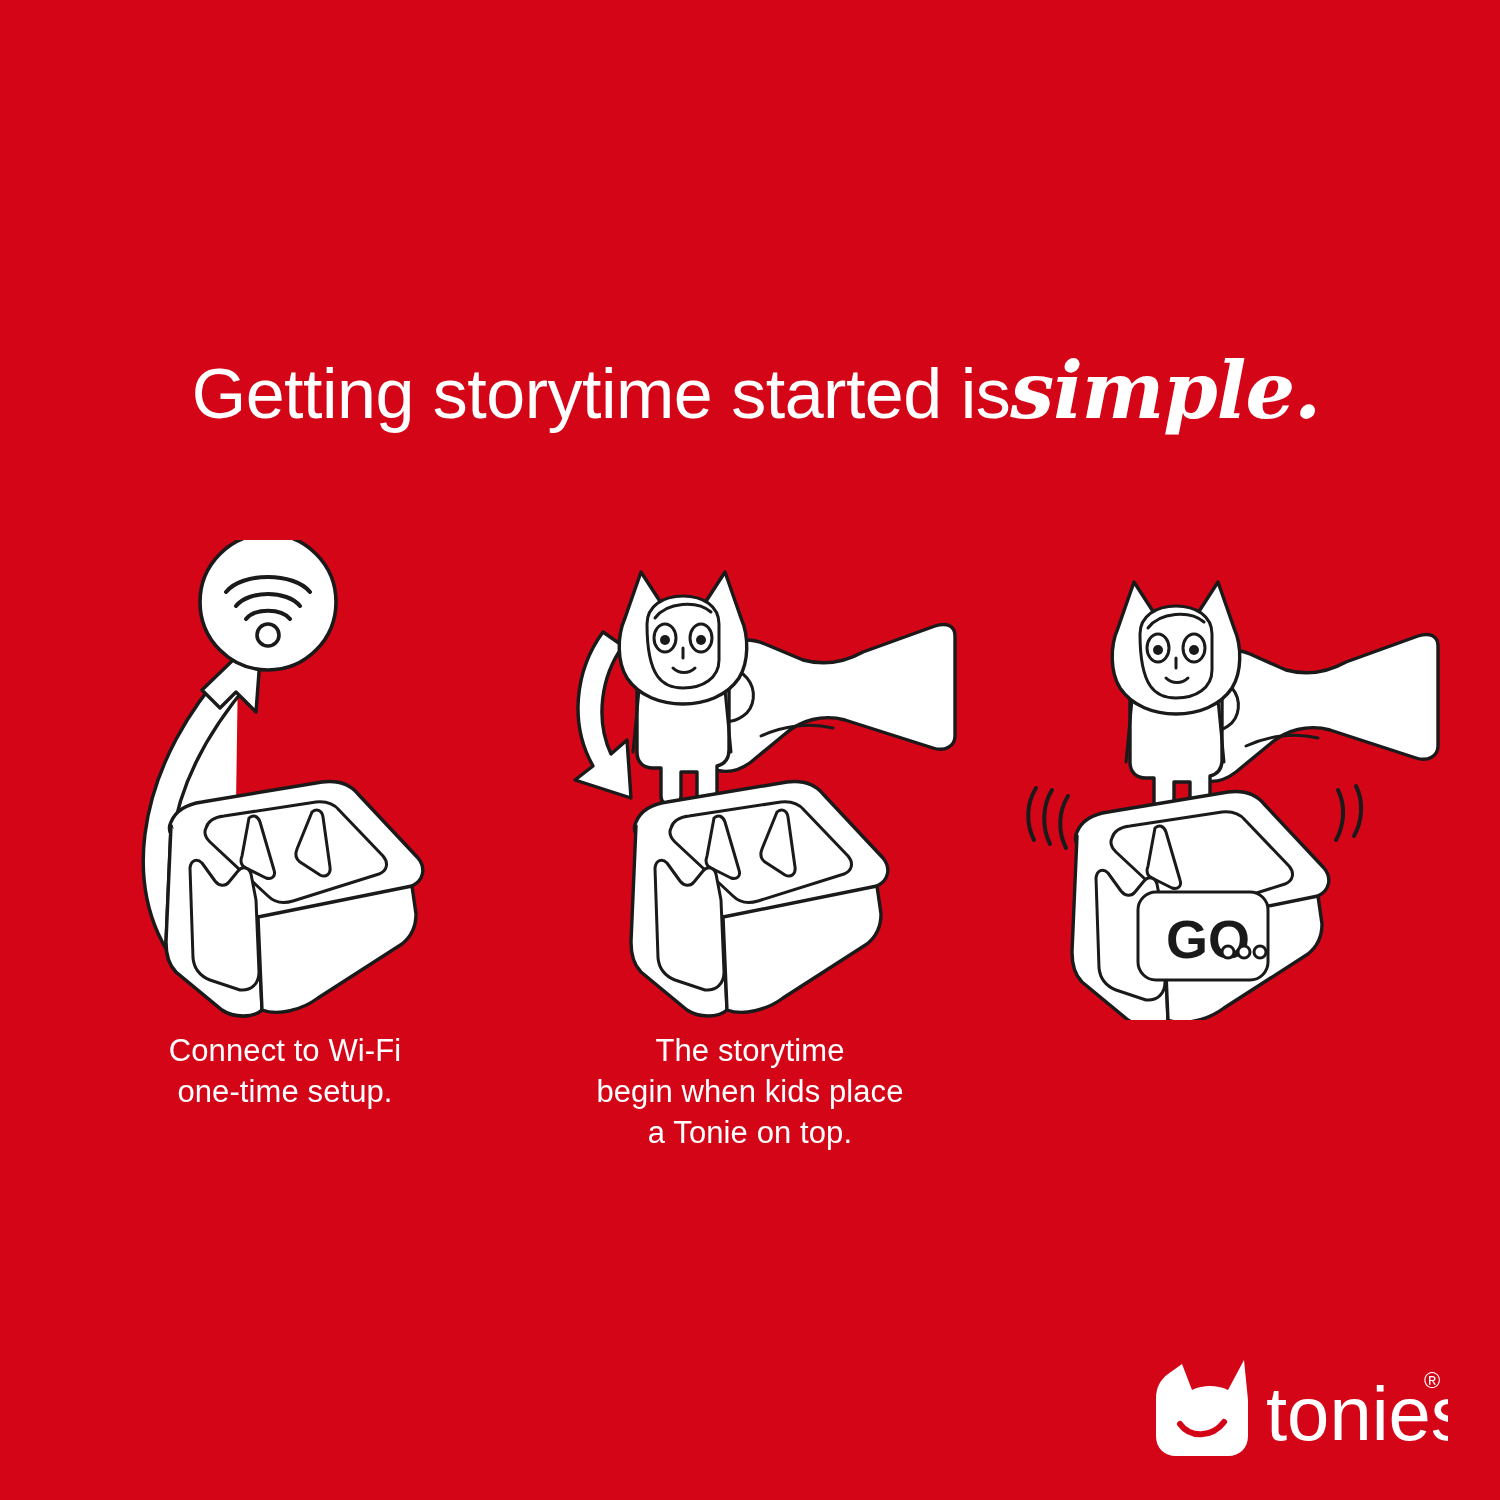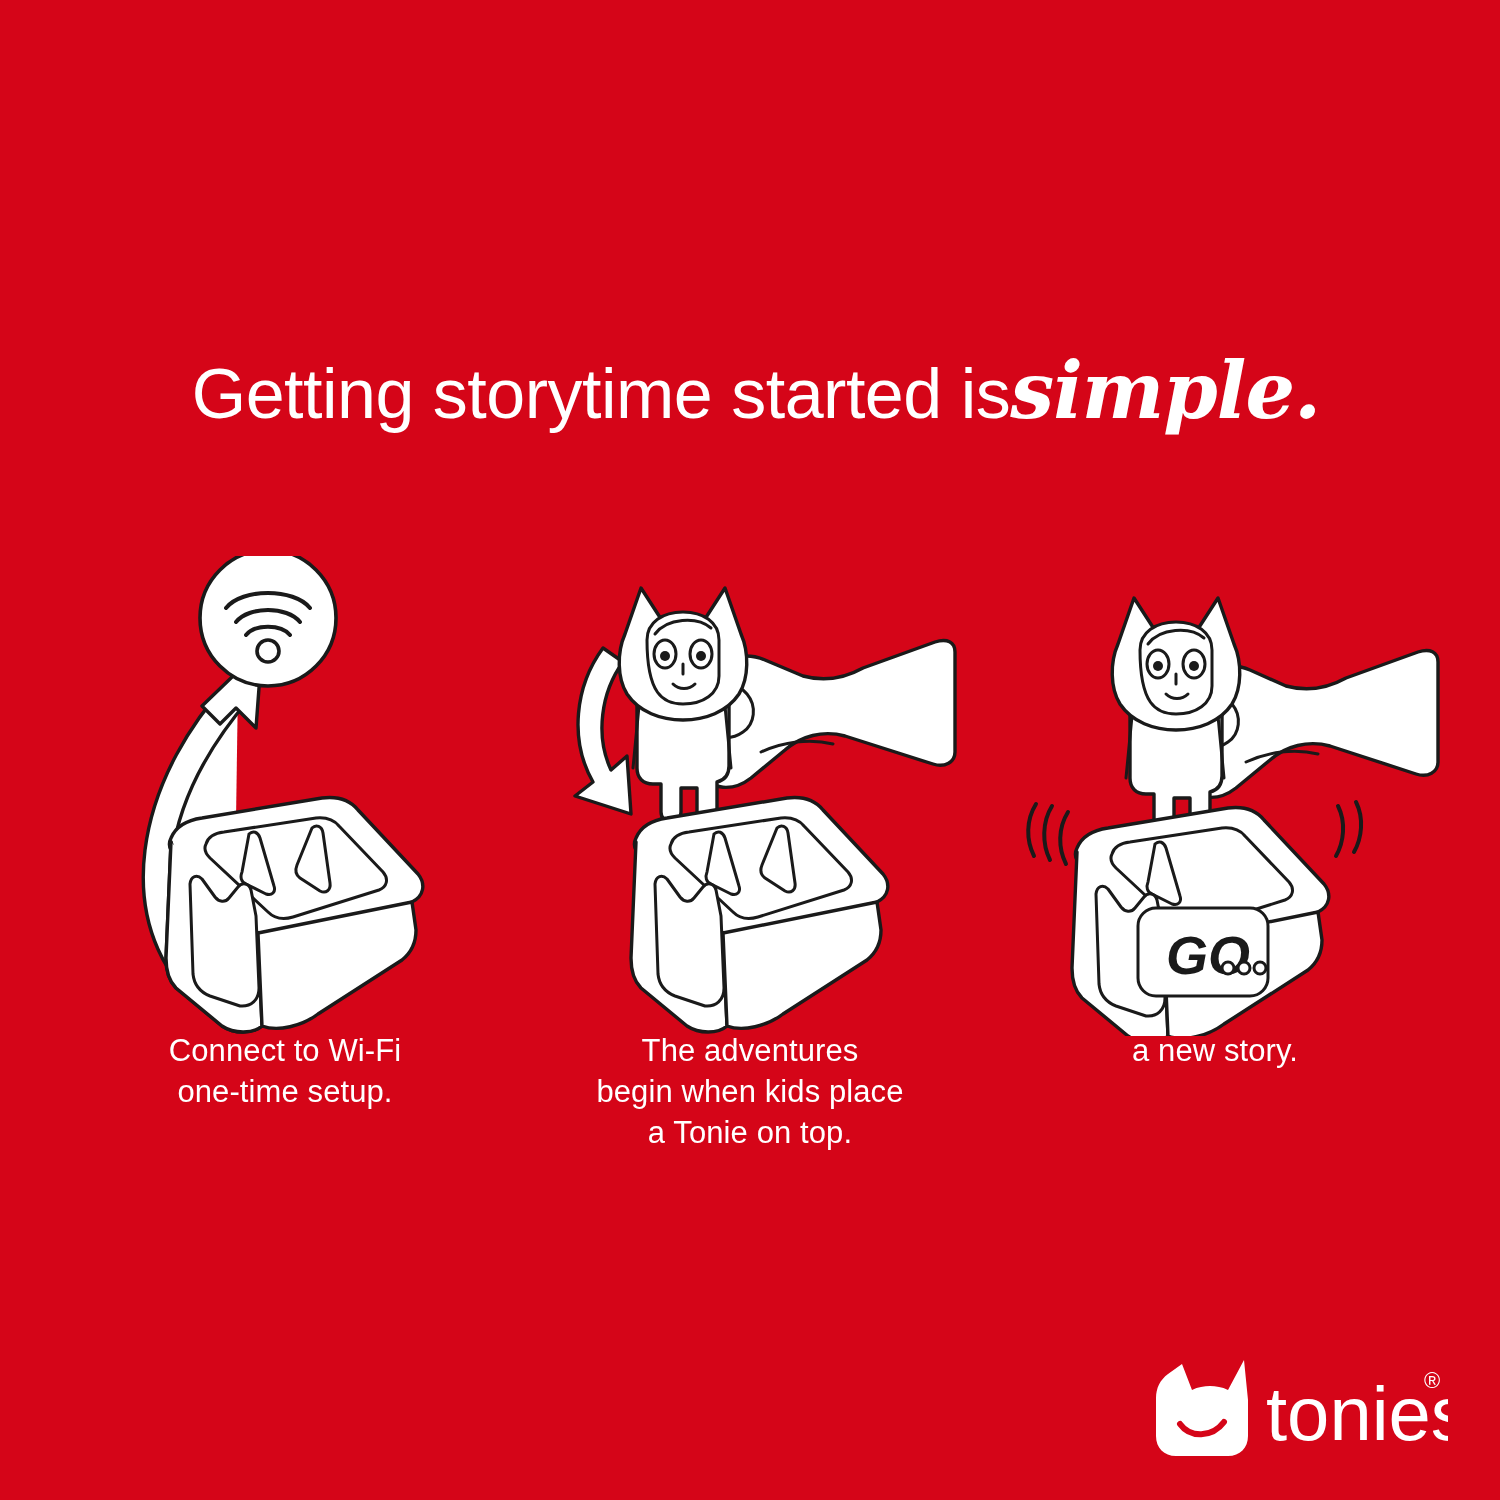--- a/index.html
+++ b/index.html
@@ -63,25 +63,24 @@
     top: 0;
     width: 470px;
     height: 640px;
   }
   .panel-1 { left: 50px; }
   .panel-2 { left: 515px; }
   .panel-3 { left: 980px; }
 
   .panel-art {
     position: absolute;
-    top: 16px;
+    top: 0;
     left: 0;
     width: 470px;
     height: 480px;
-    font-style: italic;
   }
   .panel-art svg {
     display: block;
     width: 470px;
     height: 480px;
   }
 
   .panel-caption {
     position: absolute;
     top: 490px;
@@ -226,21 +225,21 @@
                      C 184 478, 203 478, 212 470 L 208 377" fill="#FFFFFF" stroke="#1A1A1A"></path>
             <path d="M 208 377 L 212 470 C 228 476, 252 470, 268 458 L 352 404
                      C 362 396, 366 386, 366 374 L 362 346 Z" fill="#FFFFFF" stroke="#1A1A1A"></path>
             <path d="M 140 328 C 141 320, 147 318, 152 323 L 165 341 C 169 346, 175 347, 179 342
                      L 188 331 C 192 326, 199 327, 201 334 L 206 360 L 209 432
                      C 209 444, 201 451, 190 450 L 160 440 C 150 436, 144 428, 143 418 Z" fill="#FFFFFF" stroke="#1A1A1A" stroke-width="3"></path>
           </g>
         </svg>
       </div>
       <div class="panel-caption">
-        <span class="cap-line">The adventures</span>
+        <span class="cap-line">The storytime</span>
         <span class="cap-line">begin when kids place</span>
         <span class="cap-line">a Tonie on top.</span>
       </div>
     </div>
 
     <div class="panel panel-3">
       <div class="panel-art">
         <svg viewBox="0 0 470 480" xmlns="http://www.w3.org/2000/svg">
           <g fill="none" stroke="#1A1A1A" stroke-width="3.4" stroke-linecap="round" stroke-linejoin="round">
 
@@ -298,21 +297,20 @@
 
             <rect x="158" y="352" width="130" height="88" rx="18" ry="18" fill="#FFFFFF" stroke="#1A1A1A" stroke-width="3"></rect>
             <text x="186" y="418" font-family="Liberation Sans, sans-serif" font-size="54" font-weight="700" fill="#1A1A1A" stroke="none">GO</text>
             <circle cx="248" cy="412" r="6" fill="#FFFFFF" stroke="#1A1A1A" stroke-width="3"></circle>
             <circle cx="264" cy="412" r="6" fill="#FFFFFF" stroke="#1A1A1A" stroke-width="3"></circle>
             <circle cx="280" cy="412" r="6" fill="#FFFFFF" stroke="#1A1A1A" stroke-width="3"></circle>
           </g>
         </svg>
       </div>
       <div class="panel-caption">
-        <span class="cap-line">a new story.</span>
       </div>
     </div>
 
   </div>
 
   <div class="logo">
     <svg viewBox="0 0 300 110" xmlns="http://www.w3.org/2000/svg">
 
       <g>
         <path d="M 8 46 C 8 36, 12 28, 20 22 L 34 12 L 44 38 C 50 35, 56 34, 62 34

